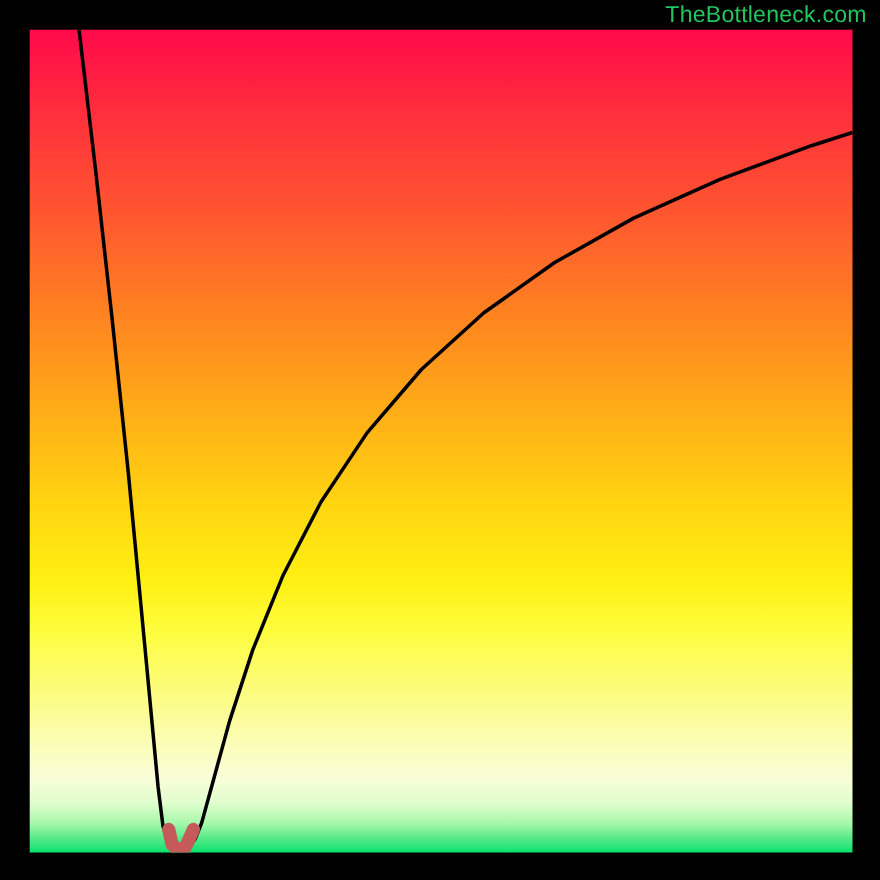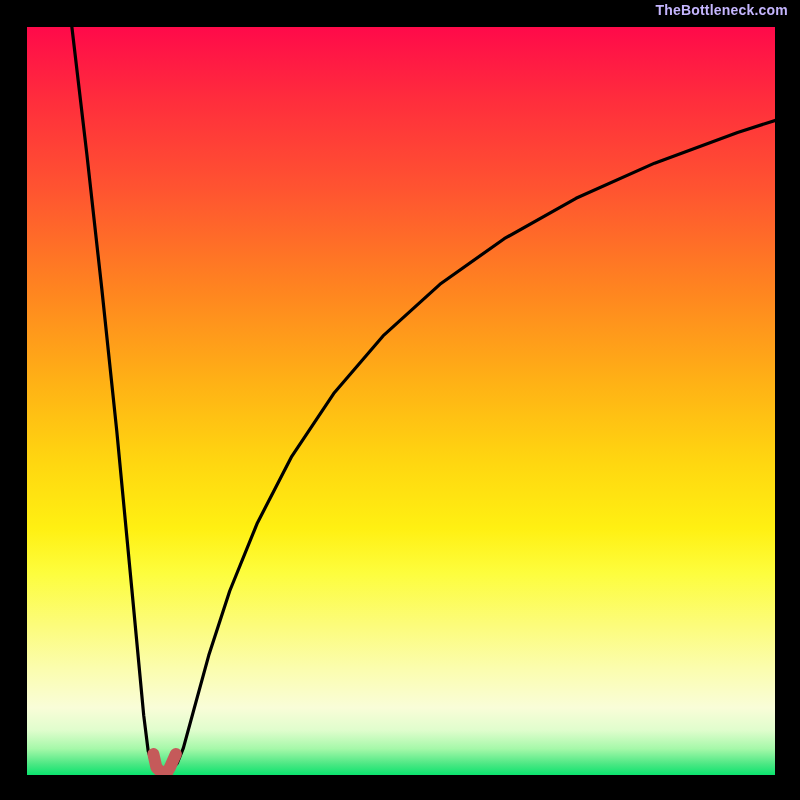--- a/index.html
+++ b/index.html
@@ -34,23 +34,23 @@
       #fbfdb0 86%,
       #f9fdd8 91%,
       #e0fdcd 94%,
       #a5f8a9 96.5%,
       #4de884 98.5%,
       #0be36e 100%
     );
   }
   .watermark {
     position: absolute;
-    color: #c4b5fd;
-    font-size: 14px;
-    font-weight: 700;
+    color: #22c55e;
+    font-size: 21px;
+    font-weight: 400;
     letter-spacing: 0.2px;
     right: 12px;
     top: 2px;
     user-select: none;
   }
   svg.curve {
     position: absolute;
     top: 0;
     left: 0;
   }

